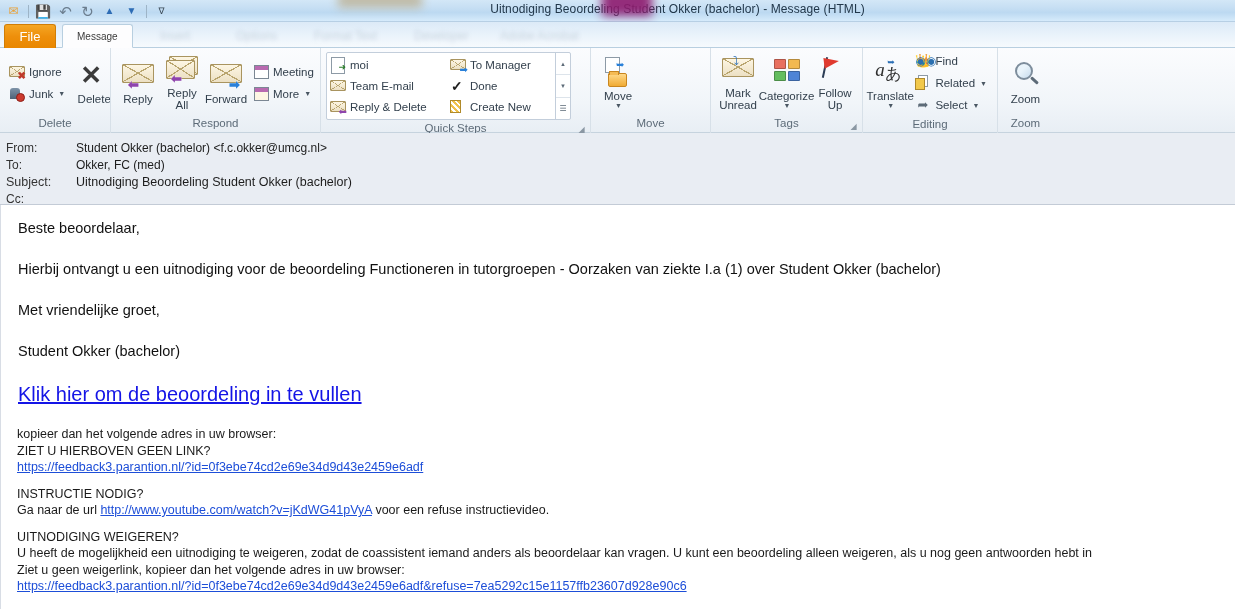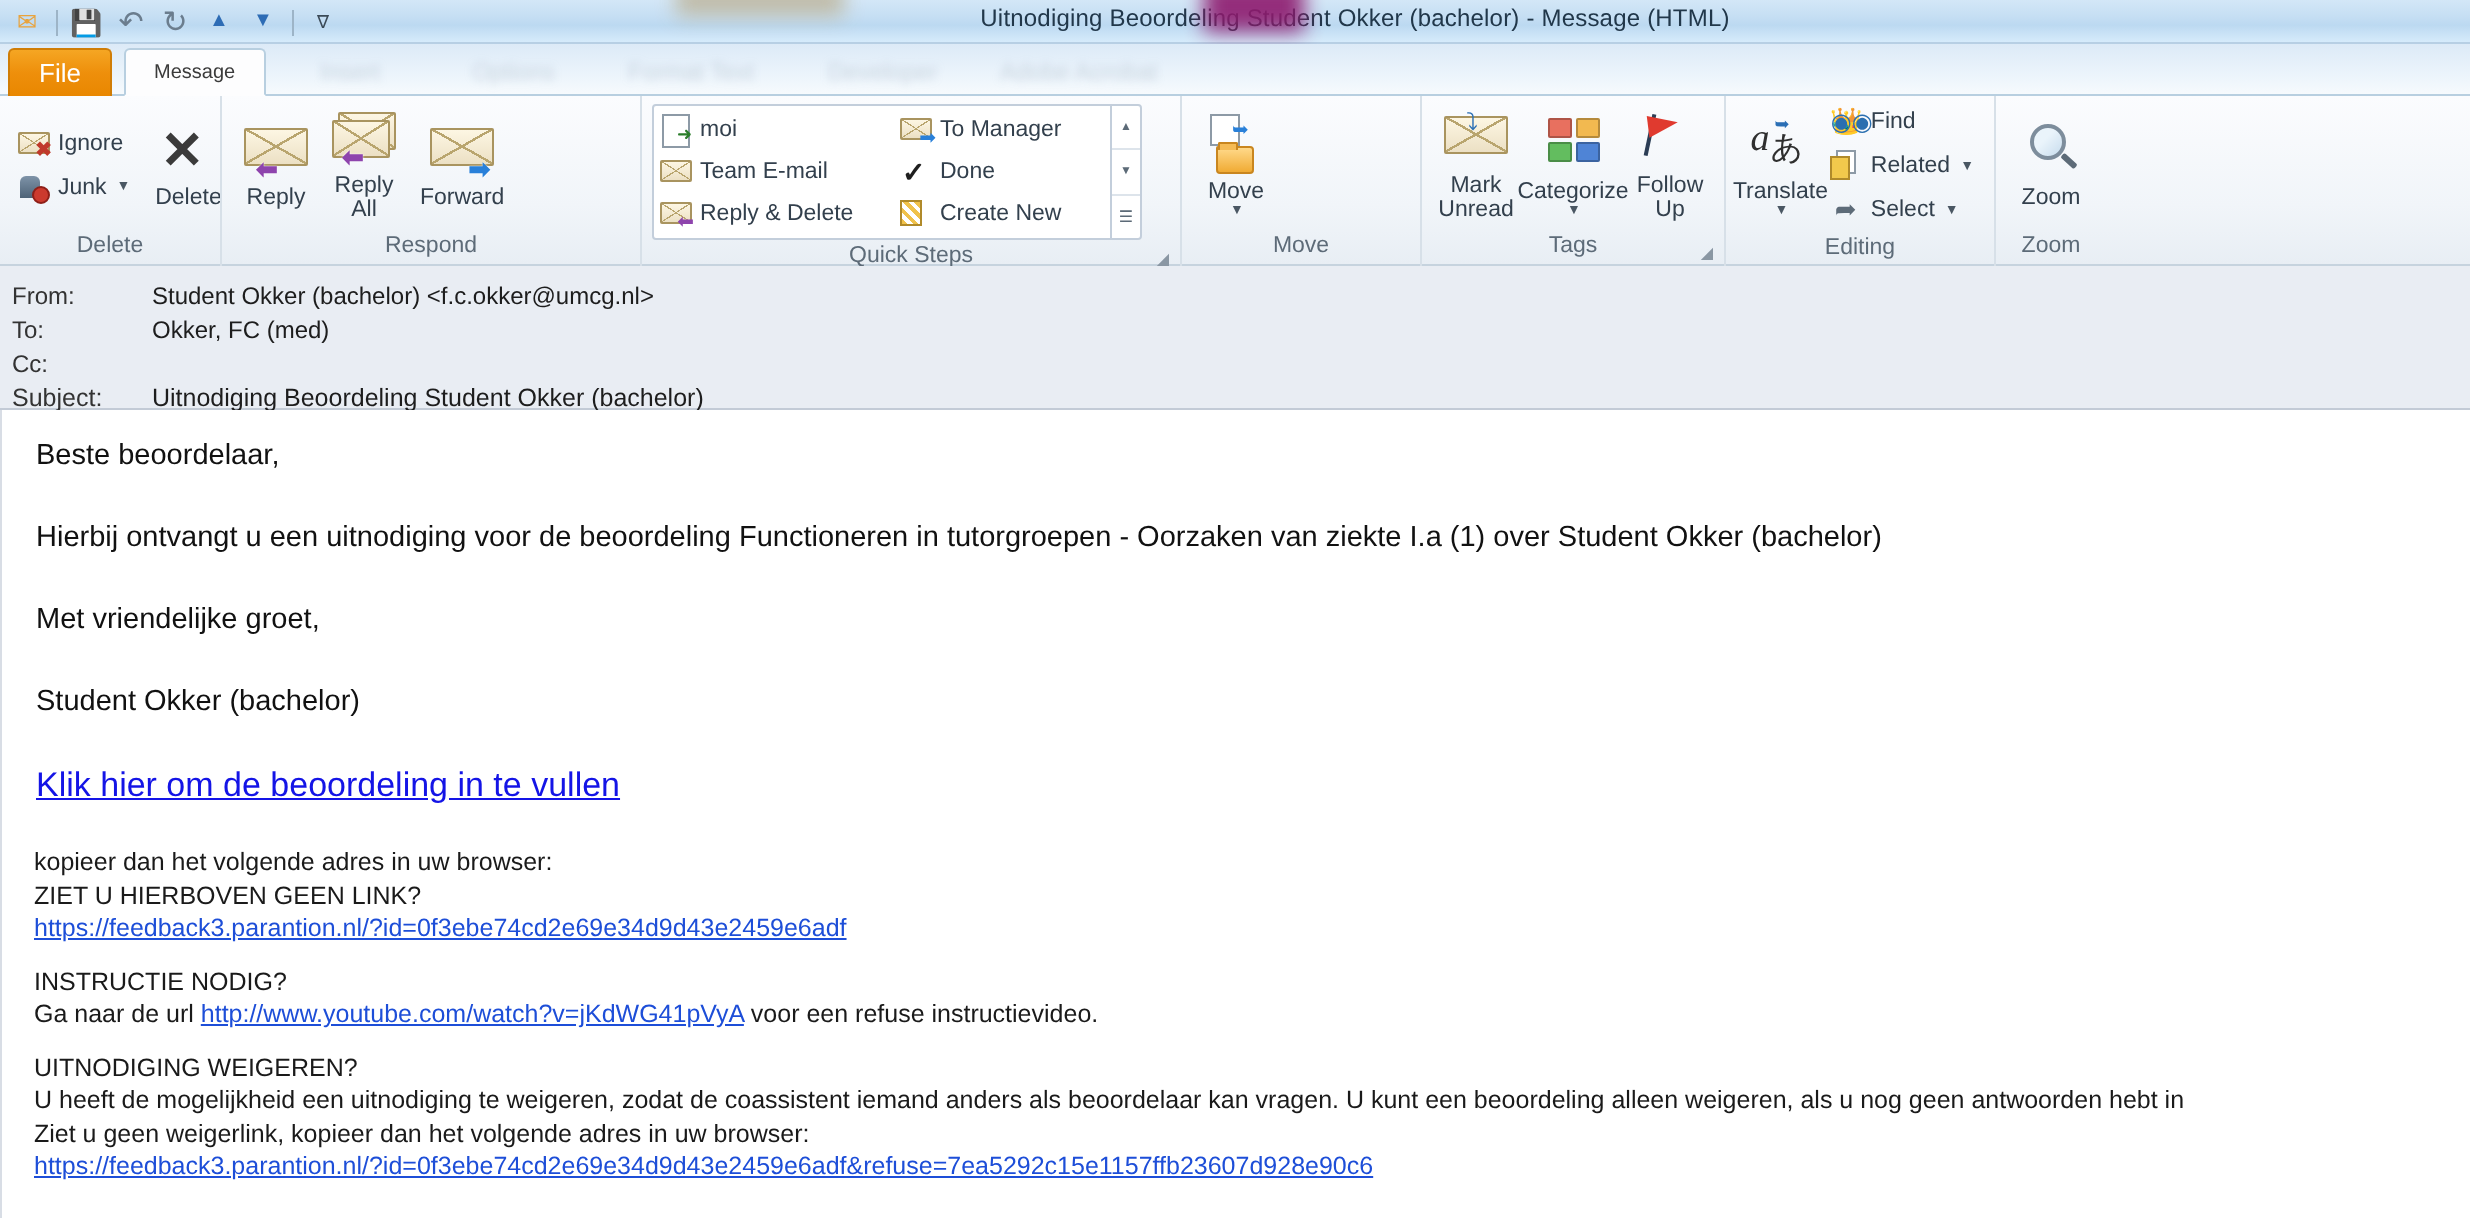--- a/index.html
+++ b/index.html
@@ -205,21 +205,21 @@
   .hdr-sub { font-size:12.5px; }
 
   
   .msg-body {
     position:relative; background:#ffffff; height:404px;
     padding:14px 10px 0 14px; overflow:hidden;
     border-left:1px solid #d8dde5;
   }
   .p-lead { font-size:14.5px; color:#111; margin:0 0 23px 3px; line-height:18px; }
   .a-main {
-    font-size:17px; color:#1414e6; text-decoration:underline; margin:0 0 20px 3px;
+    font-size:20px; color:#1414e6; text-decoration:underline; margin:0 0 20px 3px;
     display:inline-block; cursor:pointer;
   }
   .small-block { font-size:12.5px; color:#1a1a1a; line-height:16.5px; margin:0 0 10px 2px; }
   .small-block a { color:#1d4ed8; text-decoration:underline; cursor:pointer; }
   .nowrap-clip { white-space:nowrap; overflow:hidden; }
 </style>
 </head>
 <body>
 
 <div class="window">
@@ -307,20 +307,35 @@
 All</span>
         </div>
         <div class="btn-big">
           <span class="glyph">
               <span class="ic ic-32">
             <span class="env"></span>
                 <span class="arrow-sm" style="color:#2980d9;right:2px;bottom:0;">➡</span>
           </span>
             </span>
           <span class="cap">Forward</span>
+        </div>
+        <div class="col-small" style="margin-left:2px;">
+          <div class="btn-small">
+            <span class="ic ic-16">
+                <span class="calendar"></span>
+              </span>
+            <span>Meeting</span>
+          </div>
+          <div class="btn-small">
+            <span class="ic ic-16">
+                <span class="calendar" style="background:#fdf6e3;"></span>
+              </span>
+            <span>More</span>
+            <span class="caret">▼</span>
+          </div>
         </div>
       </div>
       <div class="rg-label">Respond</div>
     </div>
 
     <div class="rgroup" style="width:270px;">
       <div class="rg-body" style="align-items:flex-start;padding-top:4px;">
         <div style="display:flex;border:1px solid #c3cedb;background:#fff;border-radius:2px;height:68px;">
           <div class="col-small" style="width:120px;padding:1px 0;">
             <div class="btn-small">
@@ -497,27 +512,27 @@
 
   <div class="msg-header">
     <div class="hdr-row">
       <span class="hdr-label">From:</span>
       <span class="hdr-value">Student Okker (bachelor) &lt;f.c.okker@umcg.nl&gt;</span>
     </div>
     <div class="hdr-row">
       <span class="hdr-label">To:</span>
       <span class="hdr-value">Okker, FC (med)</span>
     </div>
+    <div class="hdr-row hdr-sub">
+      <span class="hdr-label">Subject:</span>
+      <span class="hdr-value">Uitnodiging Beoordeling Student  Okker (bachelor)</span>
+    </div>
     <div class="hdr-row">
       <span class="hdr-label">Cc:</span>
       <span class="hdr-value"></span>
-    </div>
-    <div class="hdr-row hdr-sub">
-      <span class="hdr-label">Subject:</span>
-      <span class="hdr-value">Uitnodiging Beoordeling Student  Okker (bachelor)</span>
     </div>
   </div>
 
   <div class="msg-body">
     <p class="p-lead">Beste beoordelaar,</p>
     <p class="p-lead nowrap-clip">Hierbij ontvangt u een uitnodiging voor de beoordeling Functioneren in tutorgroepen - Oorzaken van ziekte I.a (1) over Student Okker (bachelor)</p>
     <p class="p-lead">Met vriendelijke groet,</p>
     <p class="p-lead">Student Okker (bachelor)</p>
     <div><a class="a-main">Klik hier om de beoordeling in te vullen</a></div>
 

